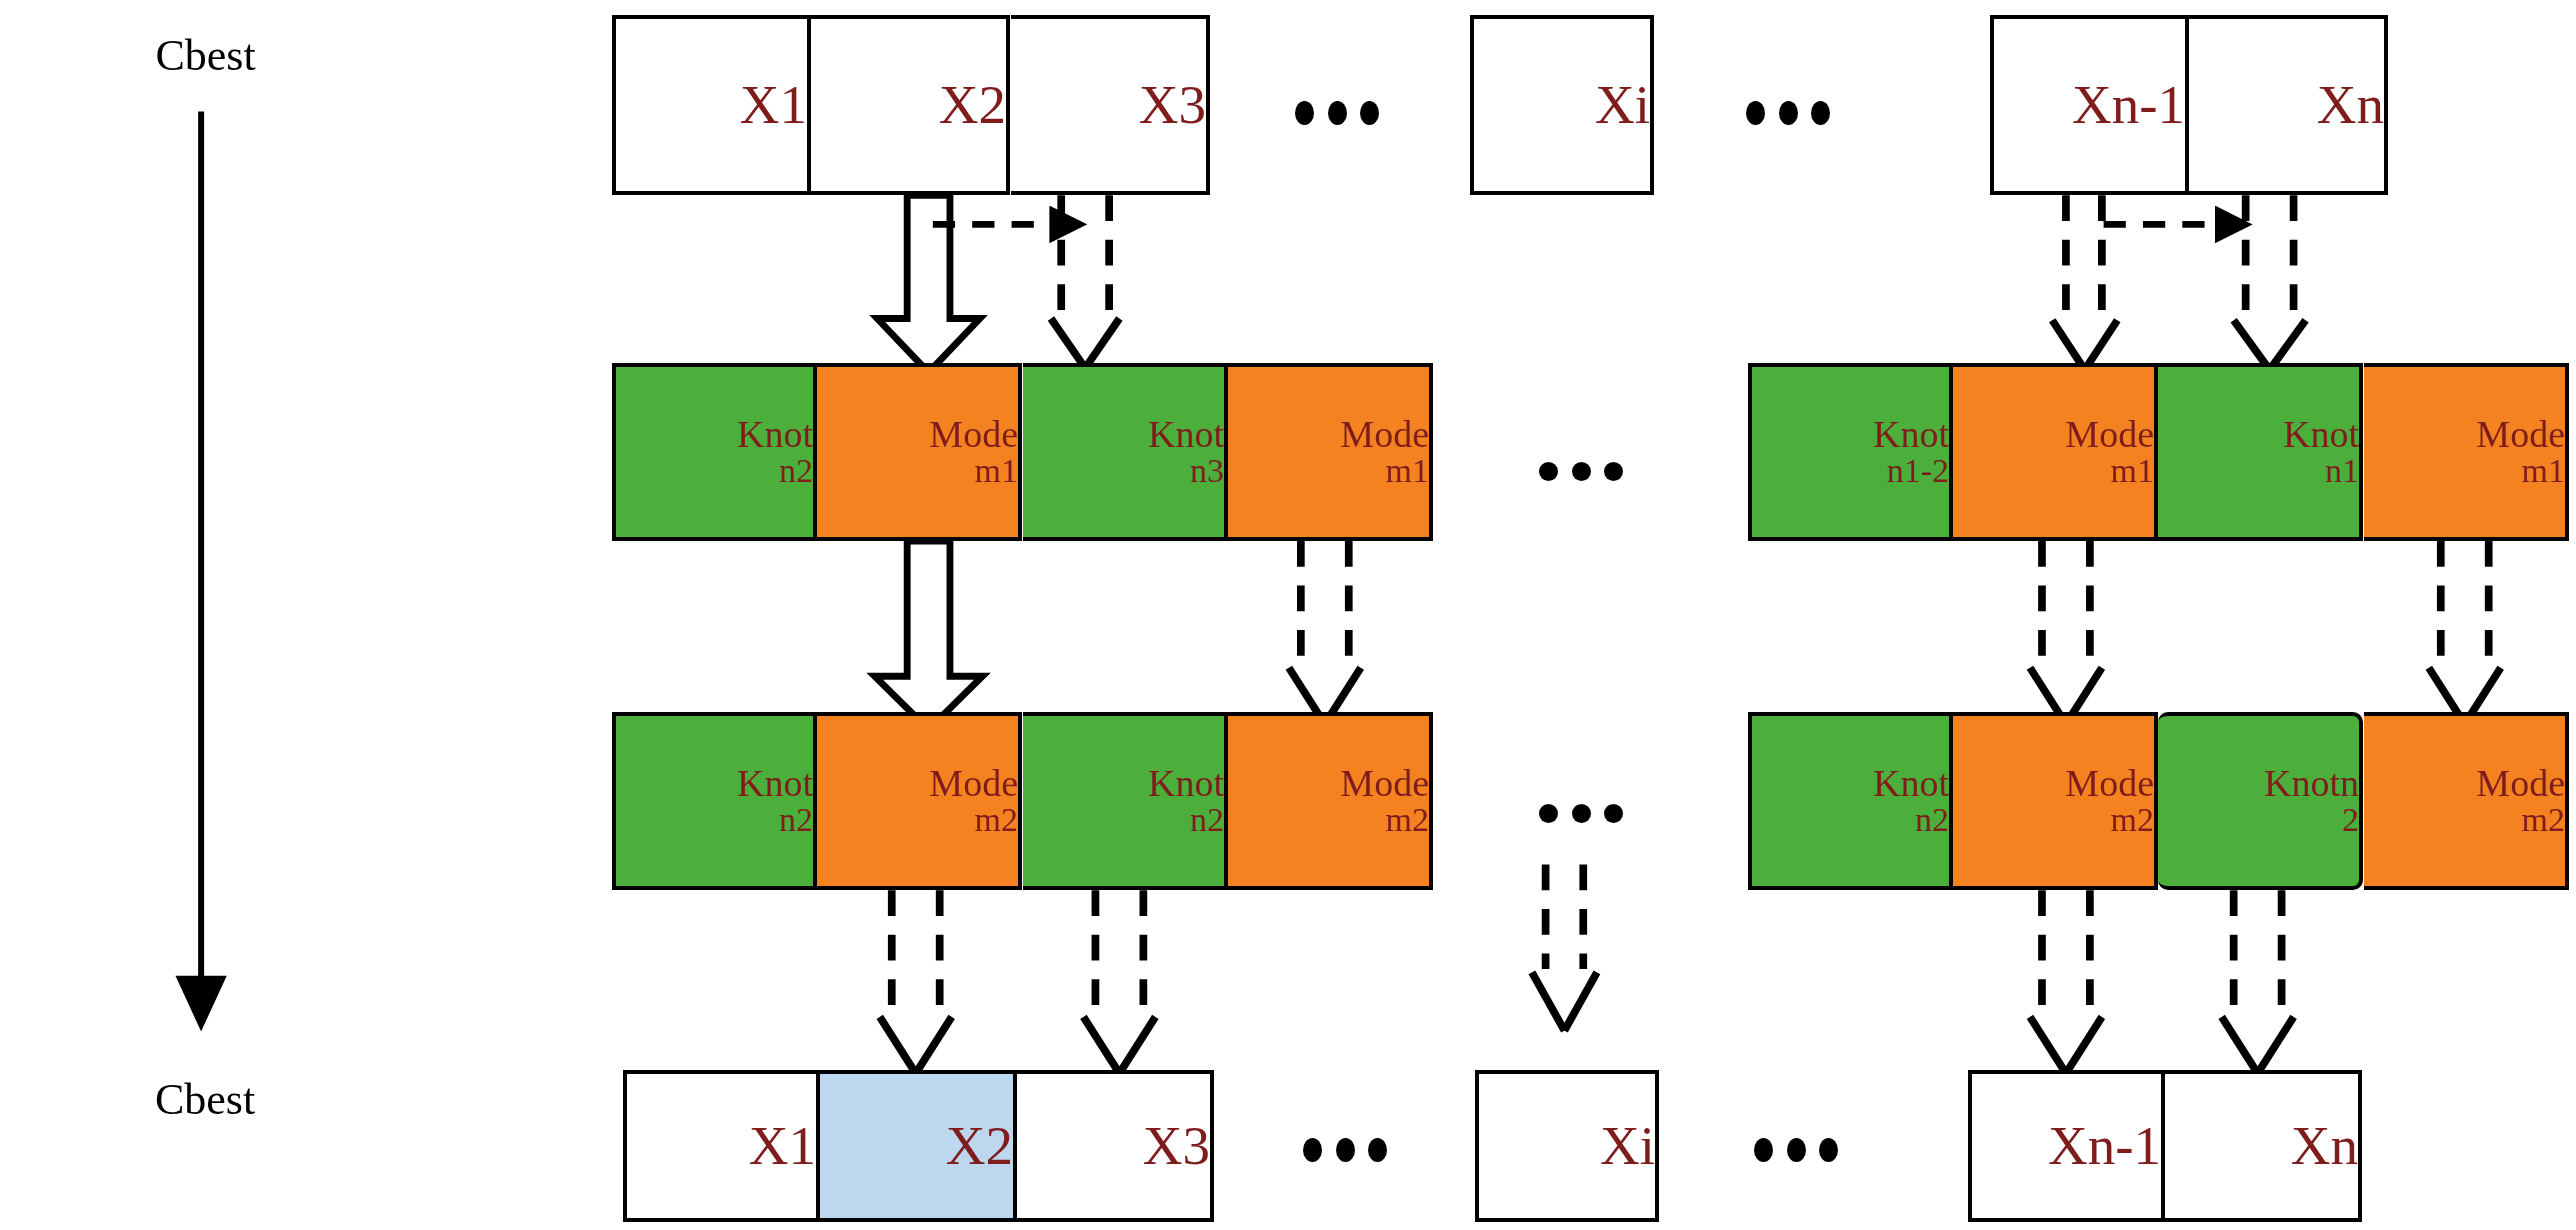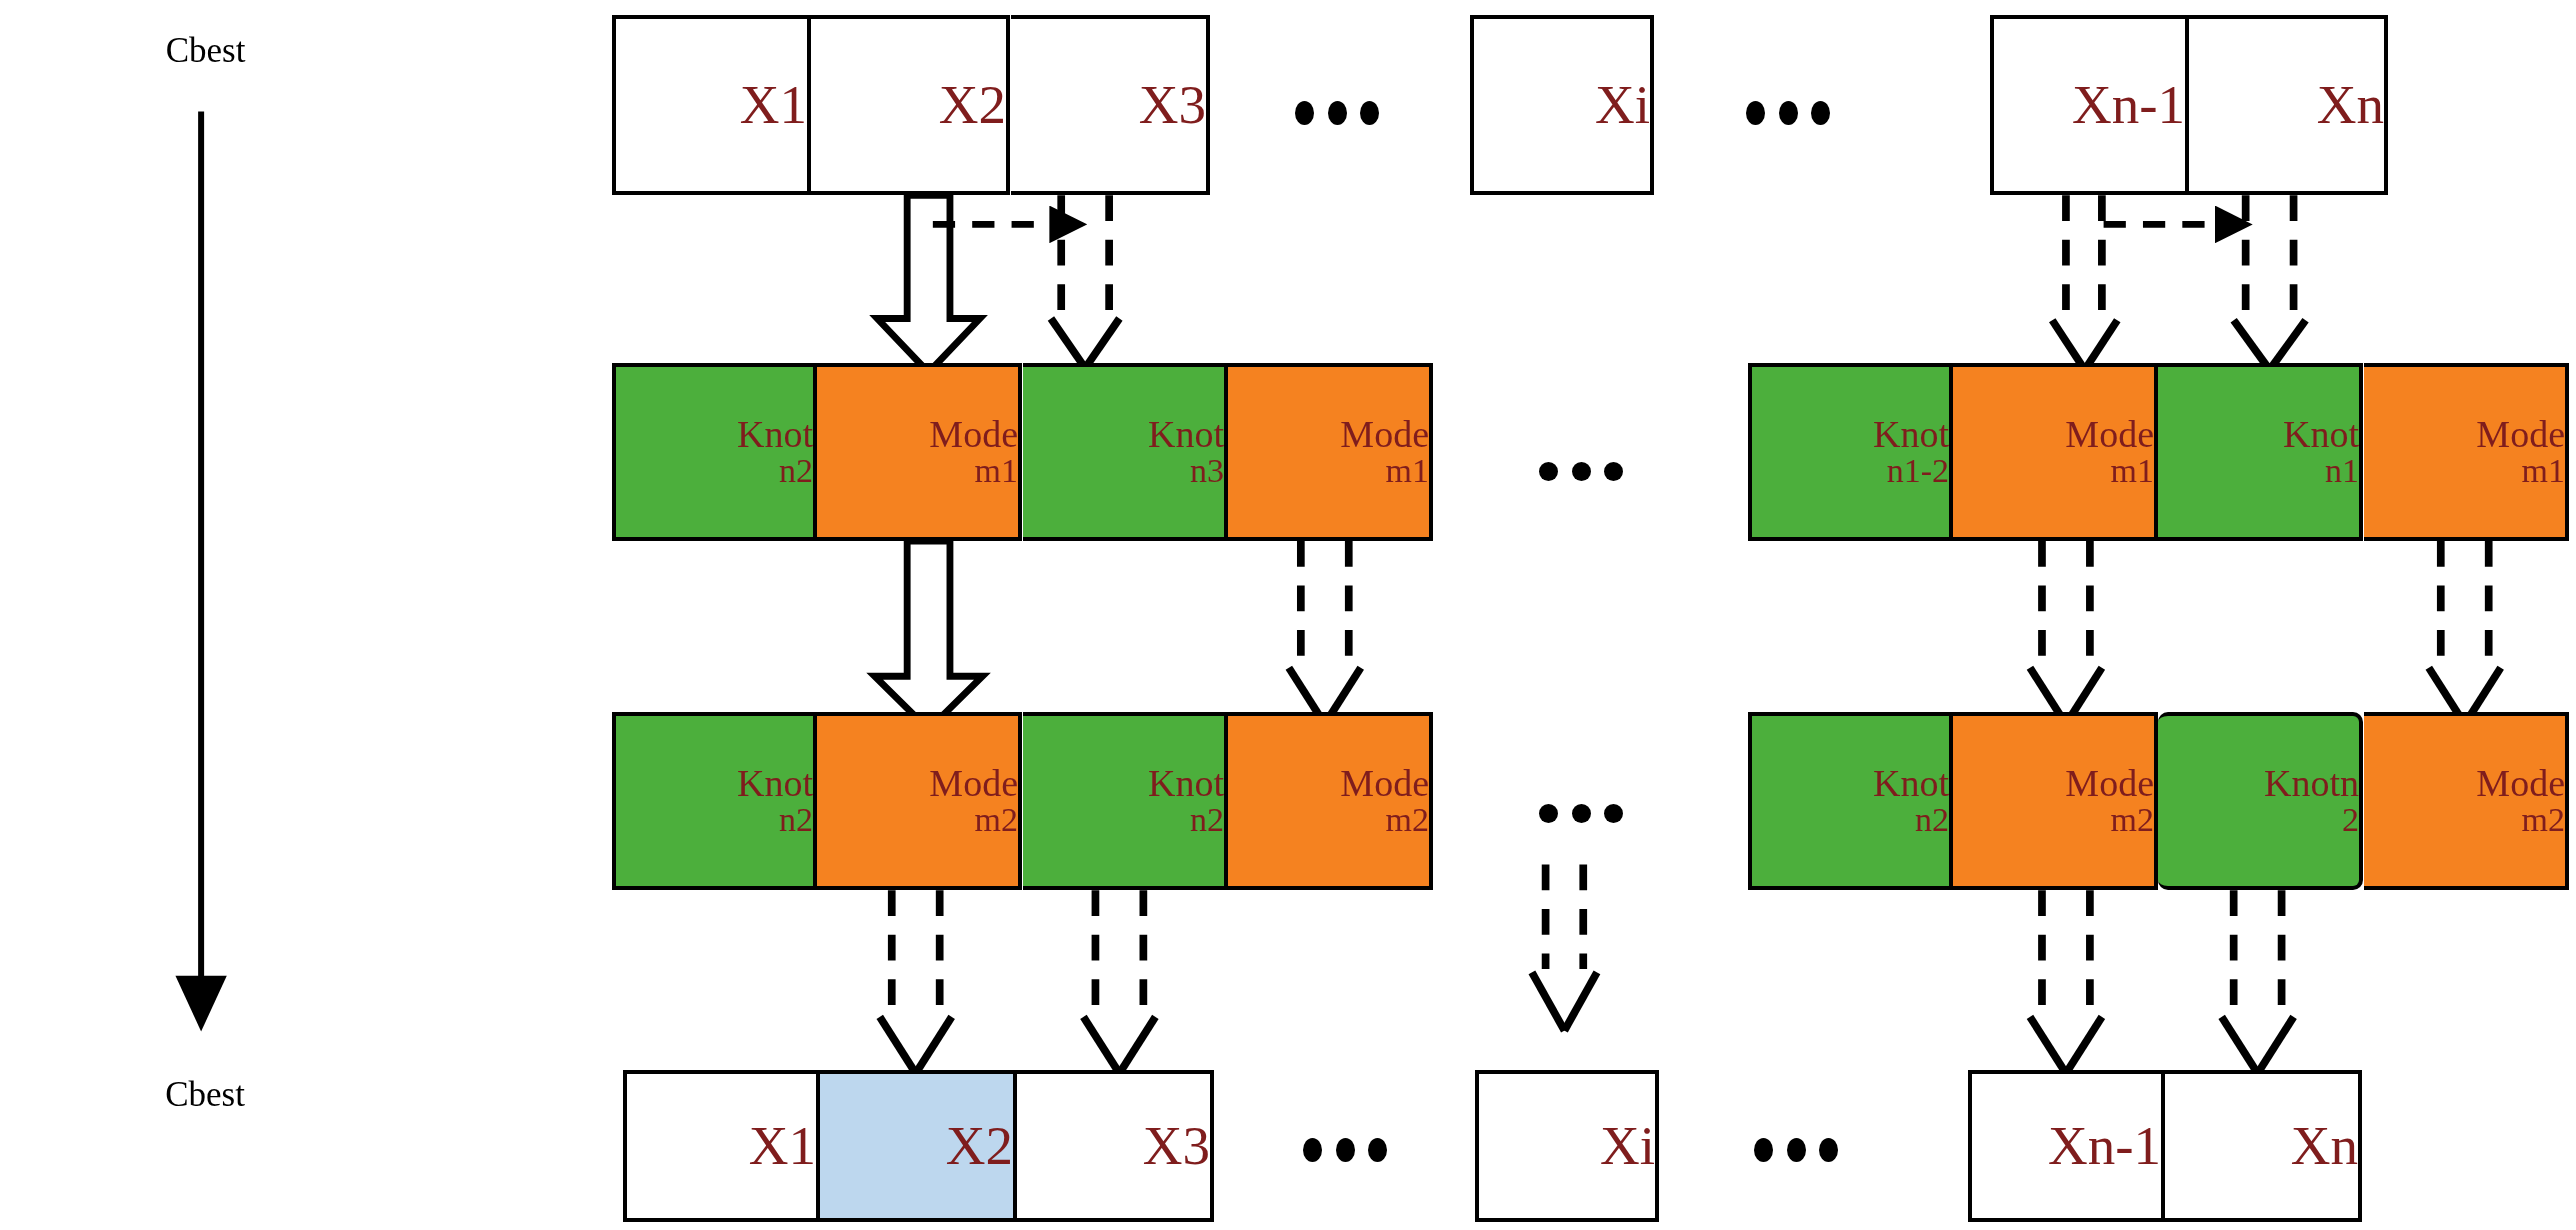--- a/index.html
+++ b/index.html
@@ -41,21 +41,21 @@
   .cell.nl { border-left-width: 0; }
 
   .cell .big { font-size: 55px; }
   .cell .kl1 { font-size: 38px; }
   .cell .kl2 { font-size: 34px; }
 
   .sidelabel {
     position: absolute;
     color: #000000;
     text-align: center;
-    font-size: 35px;
+    font-size: 44px;
     line-height: 1.18;
   }
   .ellipsis {
     position: absolute;
     display: flex;
     gap: 13.7px;
     align-items: center;
   }
   .ellipsis i {
     display: block;

